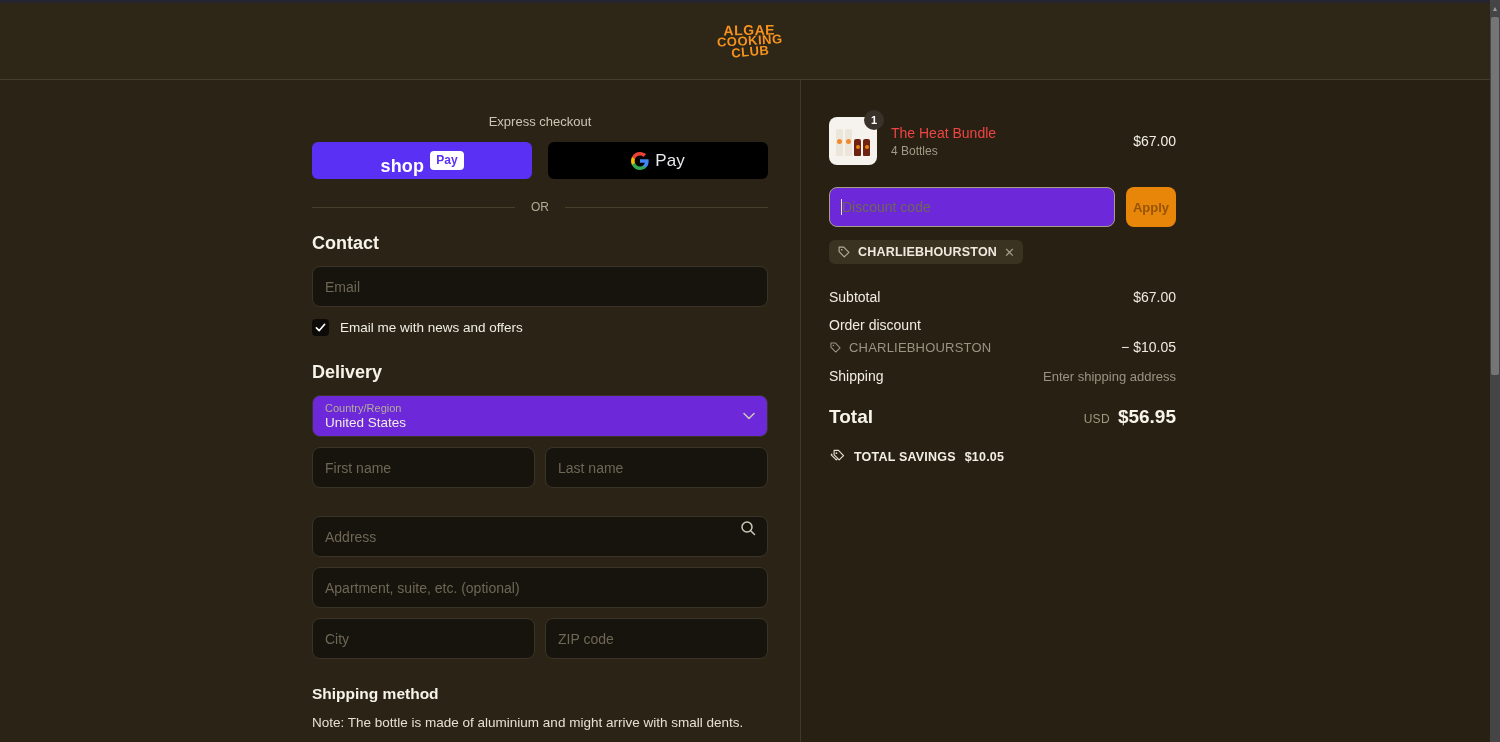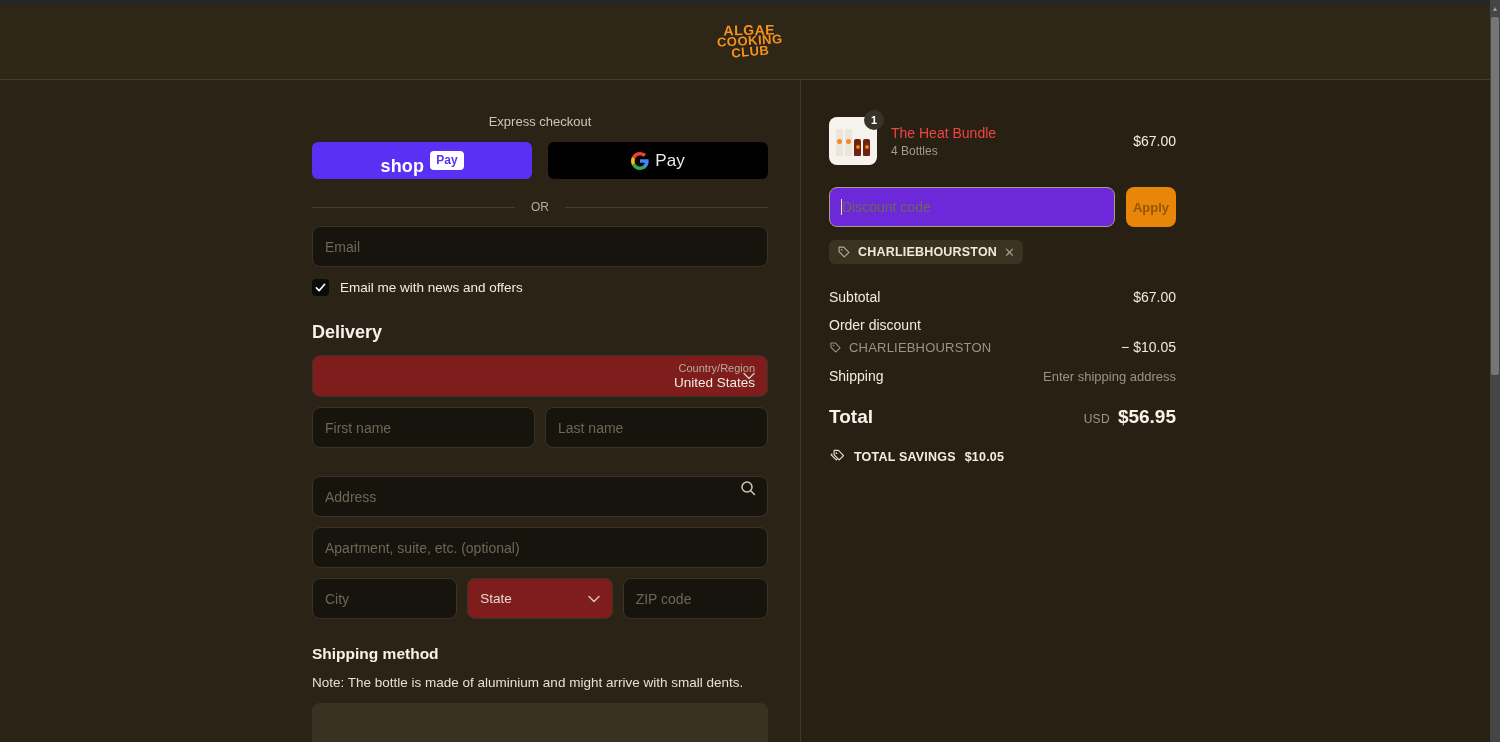--- a/index.html
+++ b/index.html
@@ -67,24 +67,23 @@
   .checkbox-row { display:flex; align-items:center; gap:11px; margin-top:12px; }
   .checkbox {
     width:17px; height:17px; background:#0c0b08; border-radius:4px;
     display:flex; align-items:center; justify-content:center; cursor:pointer;
     flex:0 0 17px;
   }
   .checkbox svg { width:11px; height:11px; }
   .checkbox-label { font-size:13.5px; color:#f1ede3; }
 
   .select-box {
-    position:relative; background:#7f1d1d;
+    position:relative; background:#6d28d9;
     border:1px solid #393427; border-radius:8px;
     cursor:pointer;
-    text-align:right;
   }
   .country-select { height:42px; margin-top:12px; padding:6px 12px 0; }
   .select-label { font-size:11px; color:#b4ac9a; }
   .select-value { font-size:13.5px; color:#f1ede3; margin-top:1px; }
   .chevron { position:absolute; right:12px; top:50%; transform:translateY(-50%); }
 
   .two-col { display:flex; gap:10px; margin-top:10px; }
   .two-col > * { flex:1; }
 
   .input-wrap { position:relative; margin-top:10px; }
@@ -231,20 +230,21 @@
           <span class="gpay-word">Pay</span>
         </button>
       </div>
 
       <div class="or-row">
         <div class="line"></div>
         <span class="or-text">OR</span>
         <div class="line"></div>
       </div>
 
+      <h2 class="section-heading mt-contact">Contact</h2>
 
       <input class="text-input mt-12" type="text" placeholder="Email" style="">
 
       <div class="checkbox-row">
         <div class="checkbox">
           <svg class="icon" viewBox="0 0 12 12" width="11" height="11">
             <path d="M1.5 6.5l3 3 6-7" fill="none" stroke="#ffffff" stroke-width="1.8" stroke-linecap="round" stroke-linejoin="round"></path>
           </svg>
         </div>
         <span class="checkbox-label">Email me with news and offers</span>
@@ -270,26 +270,20 @@
         <svg class="icon search-icon" width="16" height="16" viewBox="0 0 16 16">
           <circle cx="7" cy="7" r="5" fill="none" stroke="#cfc8b8" stroke-width="1.5"></circle>
           <path d="M11 11l3.5 3.5" stroke="#cfc8b8" stroke-width="1.5" stroke-linecap="round"></path>
         </svg>
       </div>
 
       <input class="text-input mt-10" type="text" placeholder="Apartment, suite, etc. (optional)" style="">
 
       <div class="three-col">
         <input class="text-input" type="text" placeholder="City" style="">
-        <div class="select-box state-select">
-          <span class="select-value-plain">State</span>
-          <svg class="icon chevron" width="12" height="8" viewBox="0 0 12 8">
-            <path d="M1 1.5l5 5 5-5" fill="none" stroke="#cfc8b8" stroke-width="1.5" stroke-linecap="round" stroke-linejoin="round"></path>
-          </svg>
-        </div>
         <input class="text-input" type="text" placeholder="ZIP code" style="">
       </div>
 
       <h3 class="shipping-heading">Shipping method</h3>
       <div class="shipping-note">Note: The bottle is made of aluminium and might arrive with small dents.</div>
       <div class="shipping-empty-box">
         
       </div>
 
     </div>

